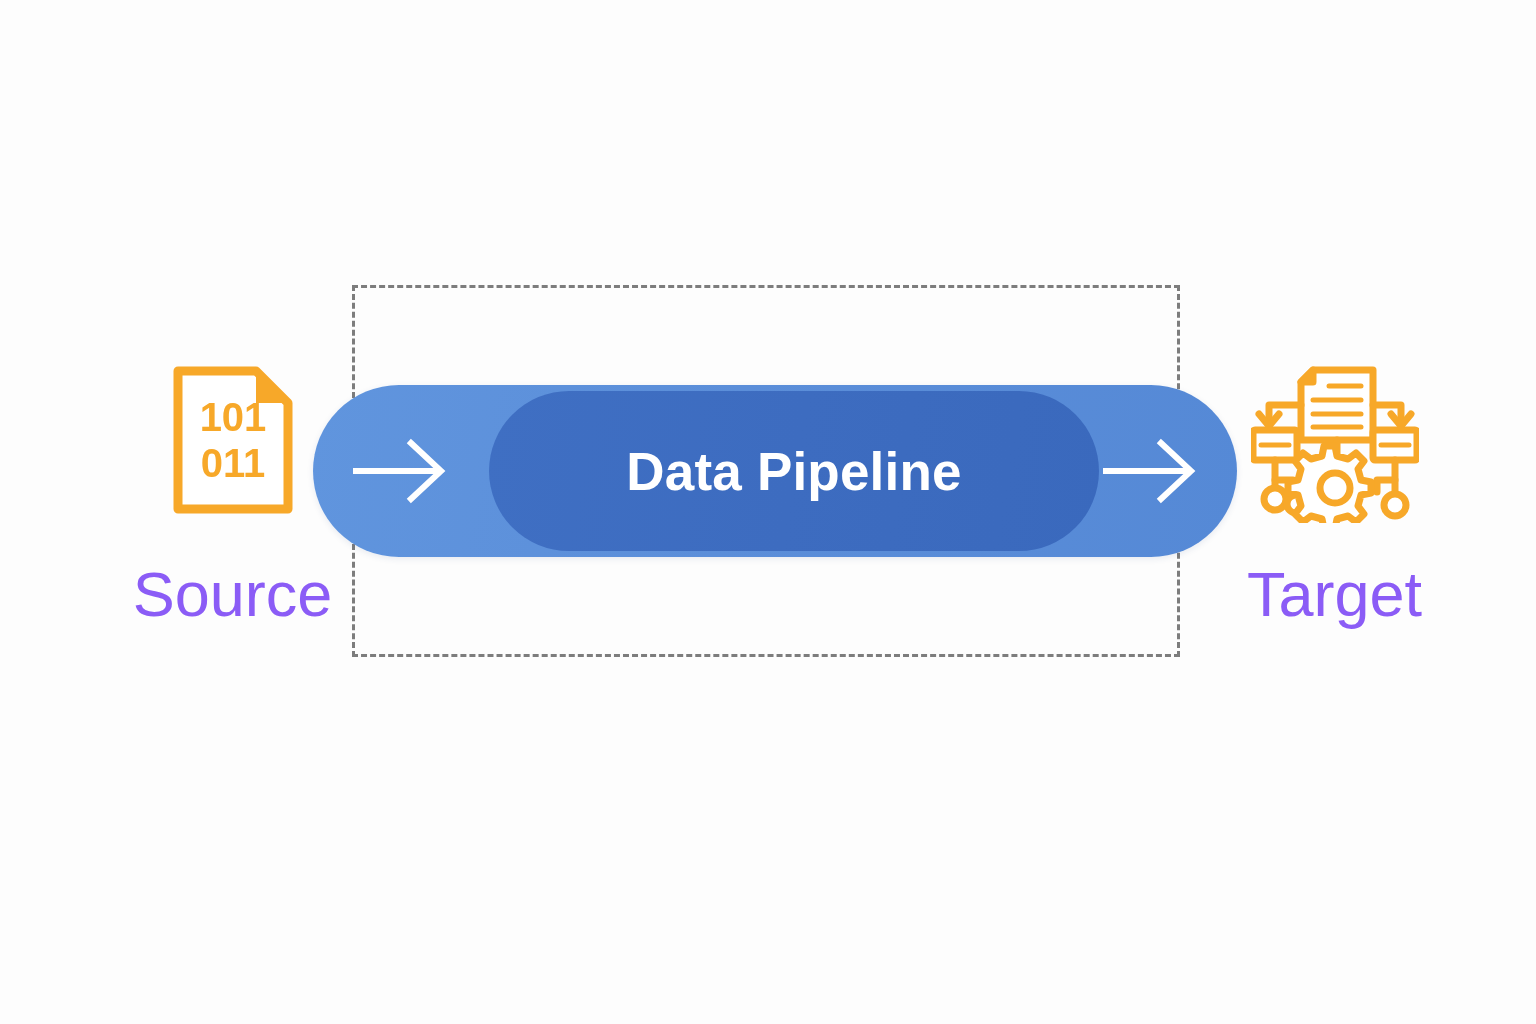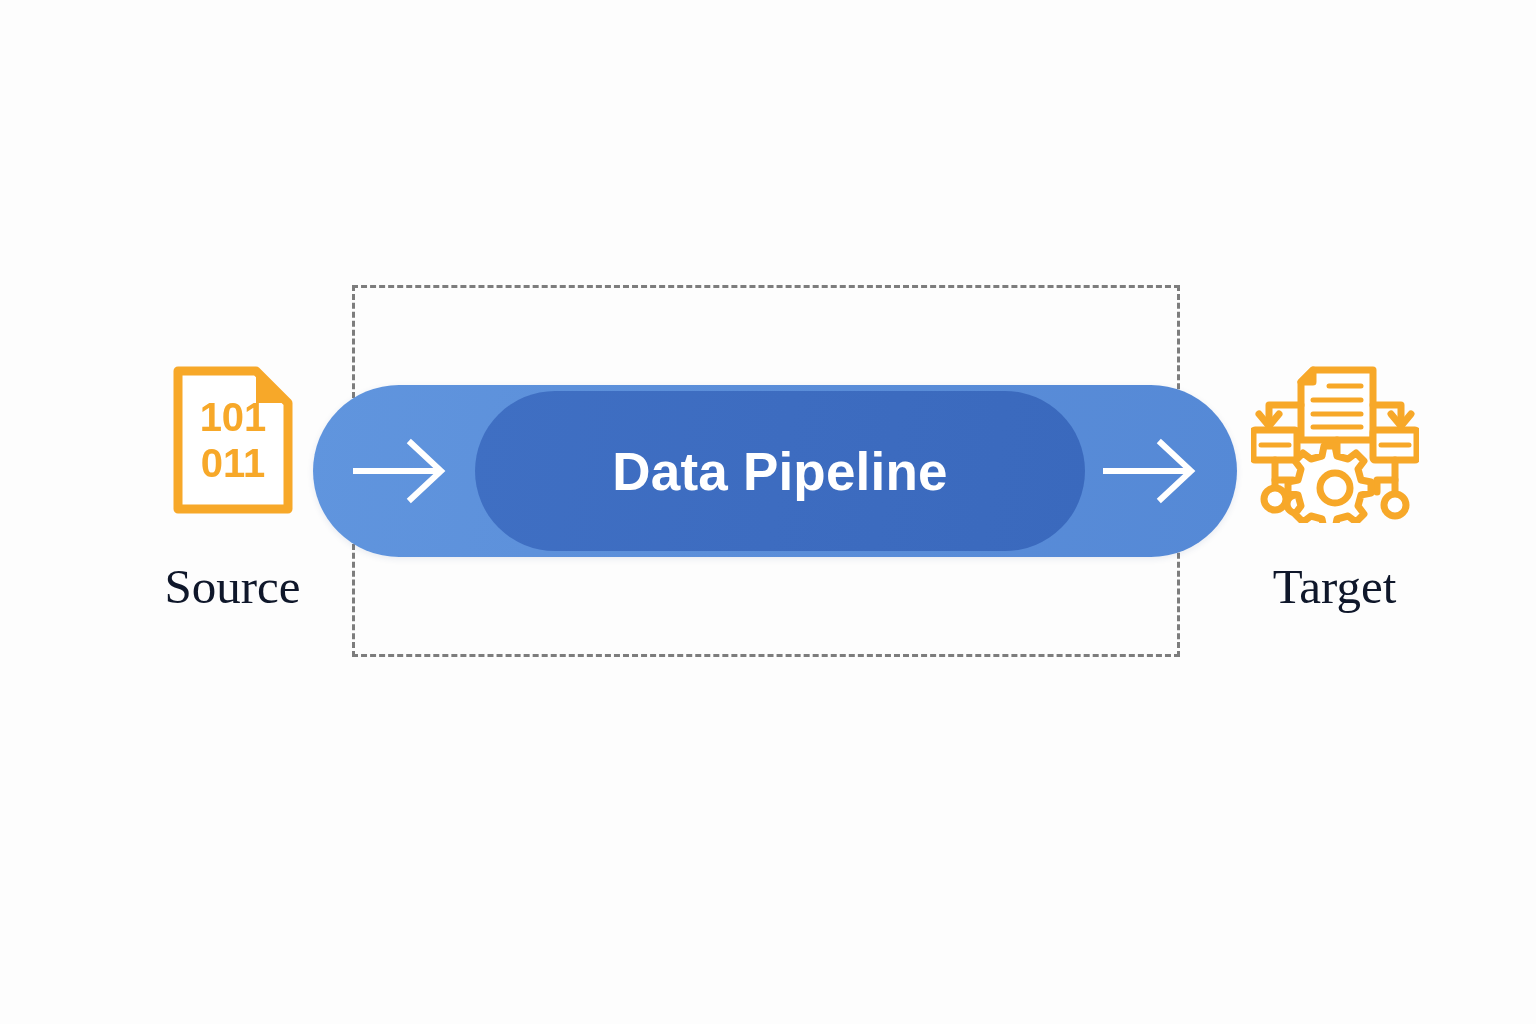--- a/index.html
+++ b/index.html
@@ -42,21 +42,21 @@
     top: 385px;
     width: 924px;
     height: 172px;
     border-radius: 86px;
     background: linear-gradient(100deg, #6095de 0%, #5b8ed9 45%, #5589d6 100%);
     box-shadow: 0 2px 6px rgba(40, 70, 130, 0.10);
   }
 
   .pipeline-inner {
     position: absolute;
-    left: 162px;
+    left: 176px;
     top: 6px;
     width: 610px;
     height: 160px;
     border-radius: 80px;
     background: linear-gradient(100deg, #3f6fc3 0%, #3d6cc0 50%, #3a69bd 100%);
     text-decoration: underline;
   }
 
   .pipeline-label {
     position: absolute;
@@ -99,23 +99,23 @@
   }
   .endpoint-source { left: 110px; top: 365px; width: 245px; }
   .endpoint-target { left: 1212px; top: 358px; width: 245px; }
 
   .endpoint-icon {
     display: block;
   }
 
   .endpoint-label {
     margin-top: 12px;
-    font-size: 49px;
-    color: #0f172a;
-    font-family: Liberation Serif, serif;
+    font-size: 63px;
+    color: #8b5cf6;
+    font-family: Liberation Sans, sans-serif;
     font-weight: normal;
     line-height: 1.05;
     white-space: nowrap;
   }
   .endpoint-source .endpoint-label { margin-top: 42px; }
   .endpoint-target .endpoint-label { margin-top: 34px; }
 </style>
 </head>
 <body>
 

